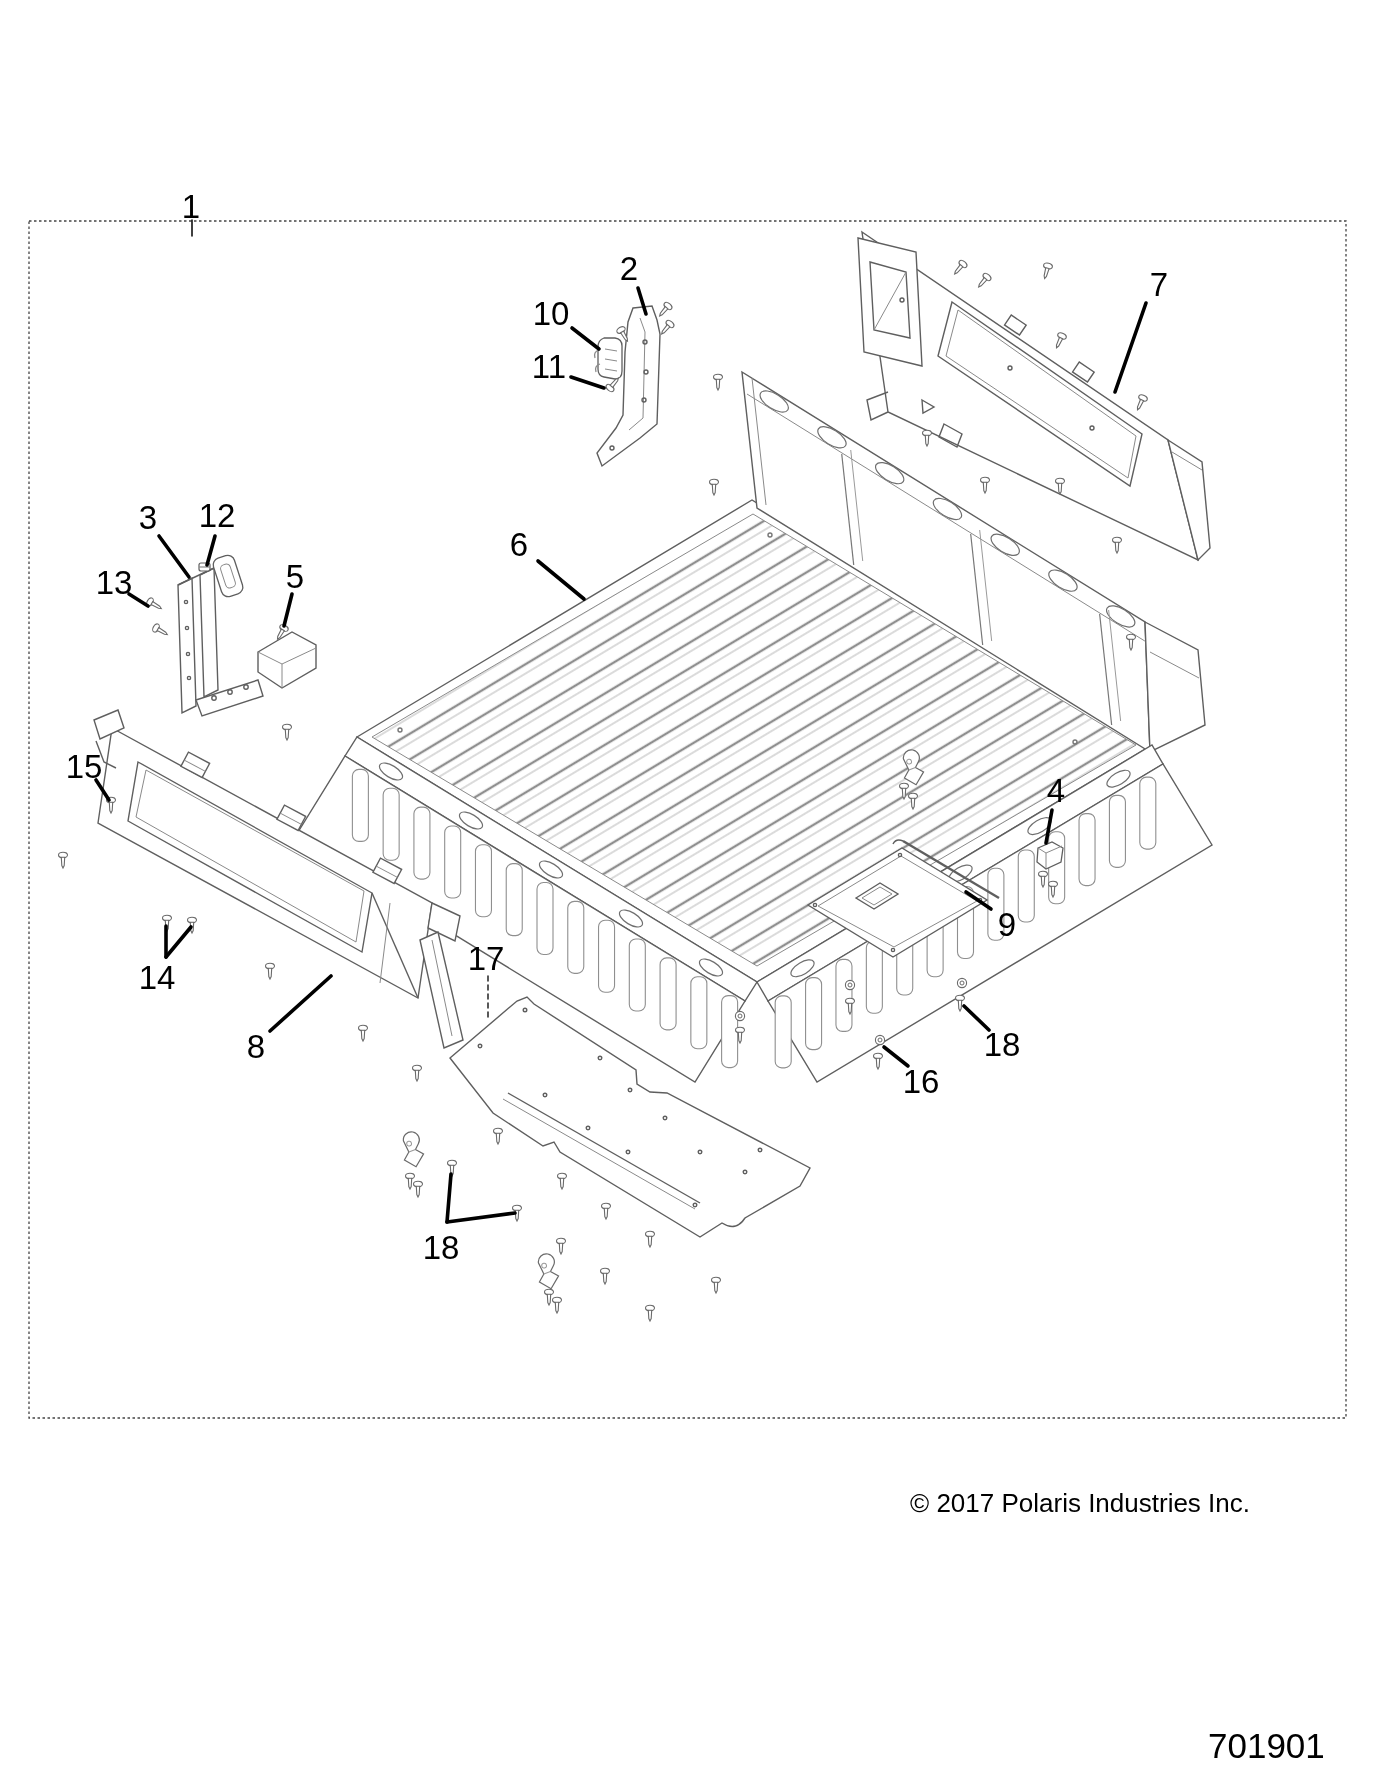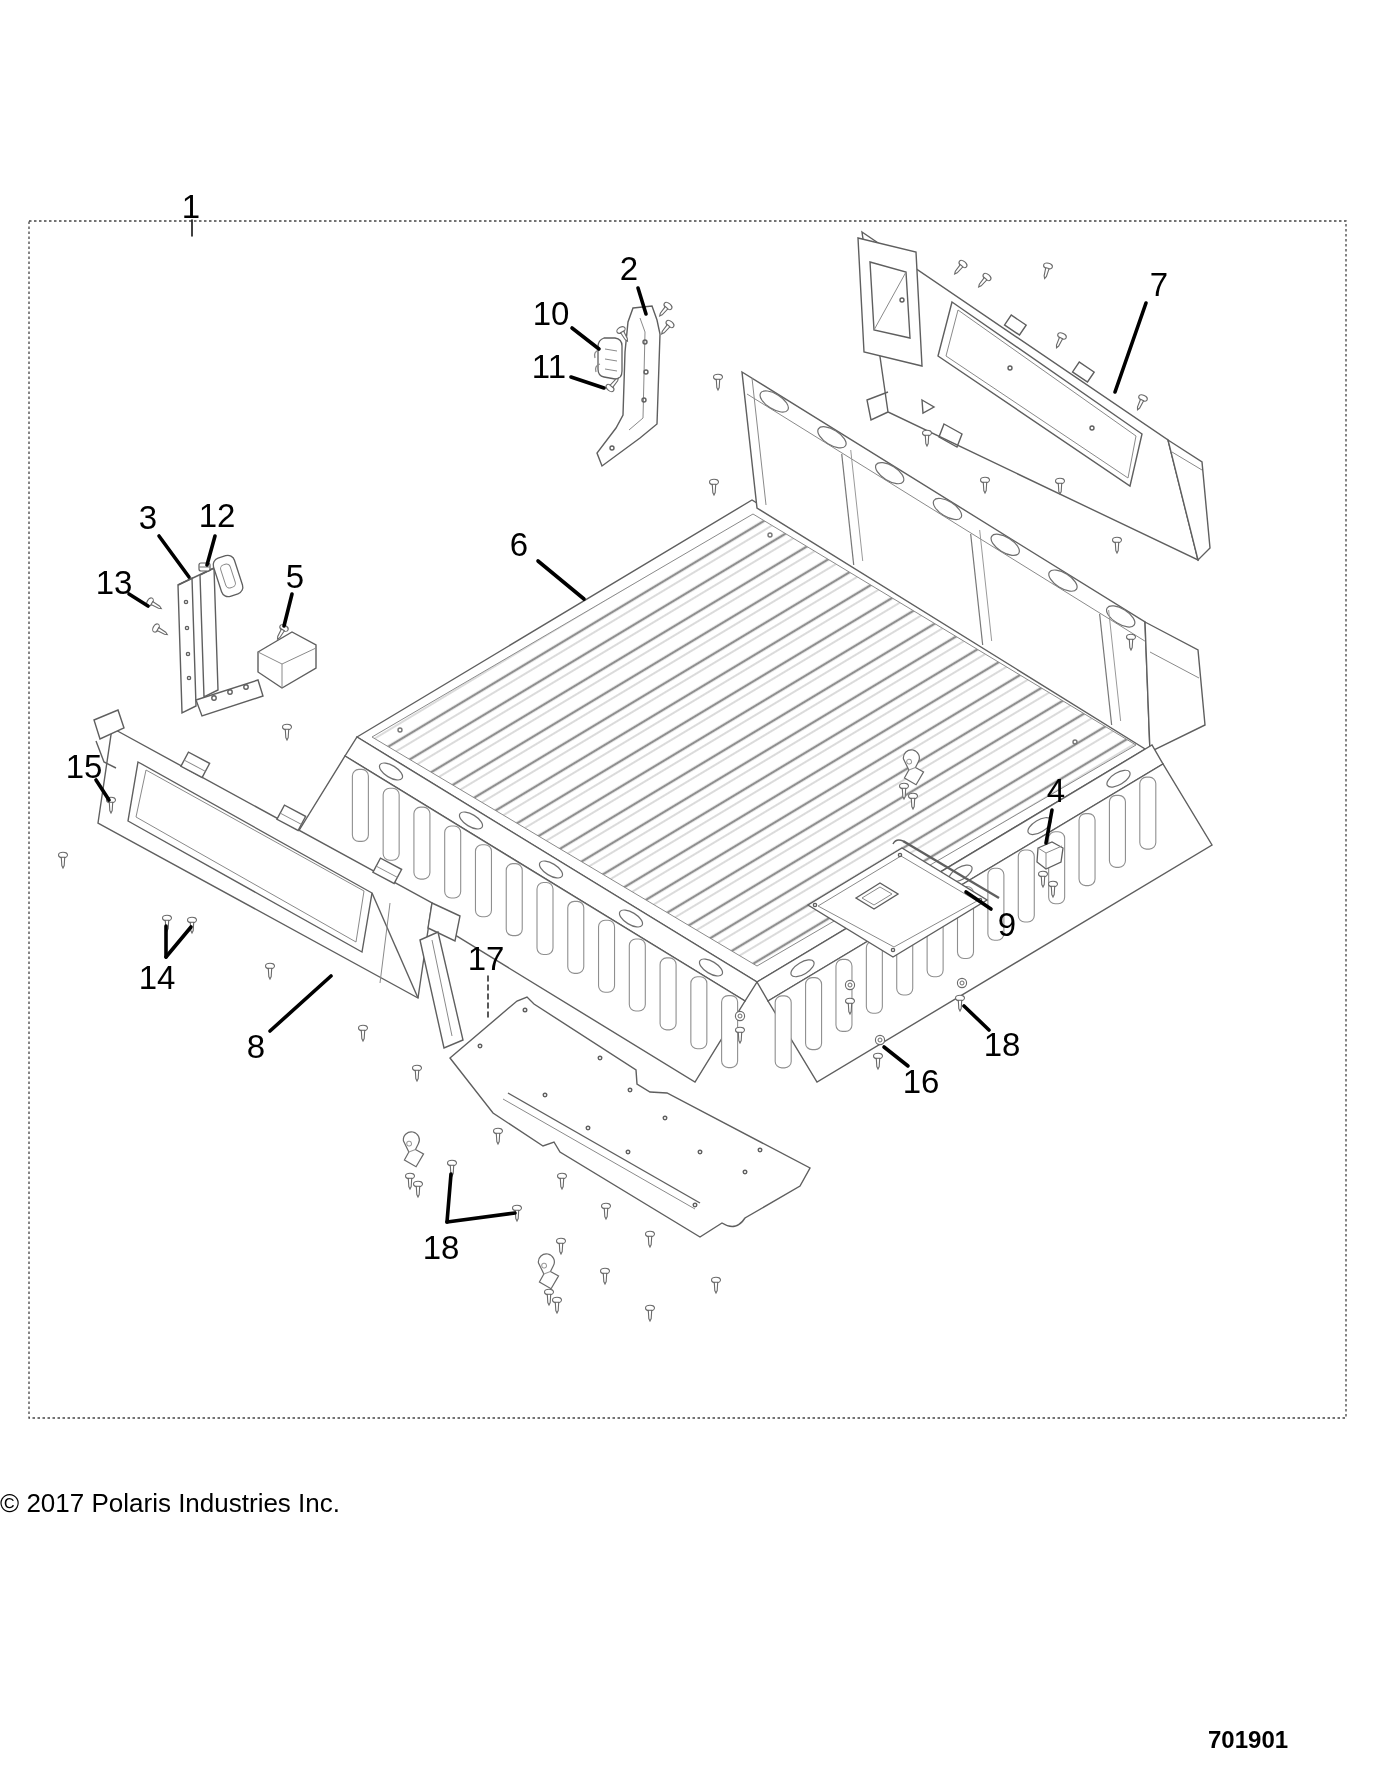--- a/index.html
+++ b/index.html
@@ -1,22 +1,22 @@
 <!DOCTYPE html>
 <html><head>
 <meta charset="utf-8">
 <style>
   html,body{margin:0;padding:0;background:#ffffff;}
   .stage{position:relative;width:1386px;height:1782px;background:#ffffff;overflow:hidden;
          font-family:"Liberation Sans",sans-serif;}
   #art{position:absolute;left:0;top:0;}
   #art text{font-family:"Liberation Sans",sans-serif;font-size:33px;fill:#000;}
-  .copyright{position:absolute;left:0;top:1488px;width:1250px;text-align:left;
+  .copyright{position:absolute;left:0;top:1488px;width:1250px;text-align:right;
              font-size:26px;color:#000;}
-  .fignum{position:absolute;left:1208px;top:1726px;font-size:24px;color:#000;font-weight:bold;}
+  .fignum{position:absolute;left:1208px;top:1726px;font-size:35px;color:#000;}
 </style>
 </head>
 <body>
 
 <div class="stage">
 
 <svg id="art" width="1386" height="1782" viewBox="0 0 1386 1782">
   <defs>
     <pattern id="ribs" width="22" height="22" patternUnits="userSpaceOnUse" patternTransform="rotate(-31)">
       <line x1="0" y1="4" x2="22" y2="4" stroke="#8f8f8f" stroke-width="2.4"></line>

